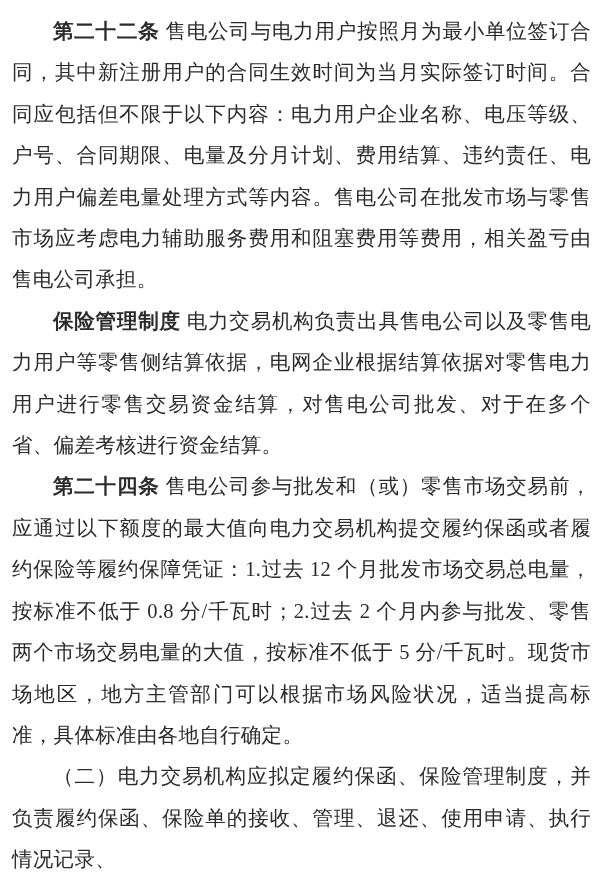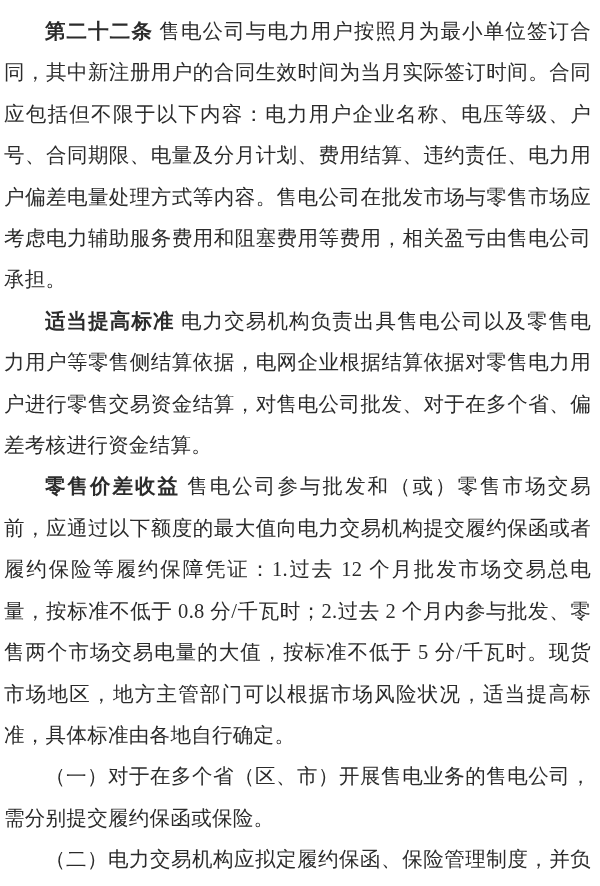--- a/index.html
+++ b/index.html
@@ -7,21 +7,21 @@
     padding: 0;
     background: #ffffff;
   }
   .page {
     position: relative;
     width: 600px;
     height: 886px;
     background: #ffffff;
     overflow: hidden;
     box-sizing: border-box;
-    padding: 11px 9px 0 4px;
+    padding: 11px 9px 0 12px;
   }
   .text-body {
     width: 100%;
   }
   .para {
     margin: 0;
     padding: 0;
     font-family: "Liberation Serif", "DejaVu Serif", serif;
     font-size: 20.5px;
     line-height: 41.4px;
@@ -34,18 +34,17 @@
   .para .bold {
     font-weight: bold;
   }
 </style>
 </head>
 <body>
 
 <div class="page" style="background: rgb(255, 255, 255);">
   <main class="text-body">
       <p class="para" style="color: rgb(43, 43, 43);"><span class="bold">第二十二条</span><span> 售电公司与电力用户按照月为最小单位签订合同，其中新注册用户的合同生效时间为当月实际签订时间。合同应包括但不限于以下内容：电力用户企业名称、电压等级、户号、合同期限、电量及分月计划、费用结算、违约责任、电力用户偏差电量处理方式等内容。售电公司在批发市场与零售市场应考虑电力辅助服务费用和阻塞费用等费用，相关盈亏由售电公司承担。</span></p>
-      <p class="para" style="color: rgb(43, 43, 43);"><span class="bold">适当提高标准</span><span> 电力交易机构负责出具售电公司以及零售电力用户等零售侧结算依据，电网企业根据结算依据对零售电力用户进行零售交易资金结算，对售电公司批发、对于在多个省、偏差考核进行资金结算。</span></p>
-      <p class="para" style="color: rgb(43, 43, 43);"><span class="bold">零售价差收益</span><span> 售电公司参与批发和（或）零售市场交易前，应通过以下额度的最大值向电力交易机构提交履约保函或者履约保险等履约保障凭证：1.过去 12 个月批发市场交易总电量，按标准不低于 0.8 分/千瓦时；2.过去 2 个月内参与批发、零售两个市场交易电量的大值，按标准不低于 5 分/千瓦时。现货市场地区，地方主管部门可以根据市场风险状况，适当提高标准，具体标准由各地自行确定。</span></p>
-      <p class="para" style="color: rgb(43, 43, 43);"><span>（一）对于在多个省（区、市）开展售电业务的售电公司，需分别提交履约保函或保险。</span></p>
+      <p class="para" style="color: rgb(43, 43, 43);"><span class="bold">保险管理制度</span><span> 电力交易机构负责出具售电公司以及零售电力用户等零售侧结算依据，电网企业根据结算依据对零售电力用户进行零售交易资金结算，对售电公司批发、对于在多个省、偏差考核进行资金结算。</span></p>
+      <p class="para" style="color: rgb(43, 43, 43);"><span class="bold">第二十四条</span><span> 售电公司参与批发和（或）零售市场交易前，应通过以下额度的最大值向电力交易机构提交履约保函或者履约保险等履约保障凭证：1.过去 12 个月批发市场交易总电量，按标准不低于 0.8 分/千瓦时；2.过去 2 个月内参与批发、零售两个市场交易电量的大值，按标准不低于 5 分/千瓦时。现货市场地区，地方主管部门可以根据市场风险状况，适当提高标准，具体标准由各地自行确定。</span></p>
       <p class="para" style="color: rgb(43, 43, 43);"><span>（二）电力交易机构应拟定履约保函、保险管理制度，并负责履约保函、保险单的接收、管理、退还、使用申请、执行情况记录、</span></p>
     </main>
 </div>
 
 </body></html>

